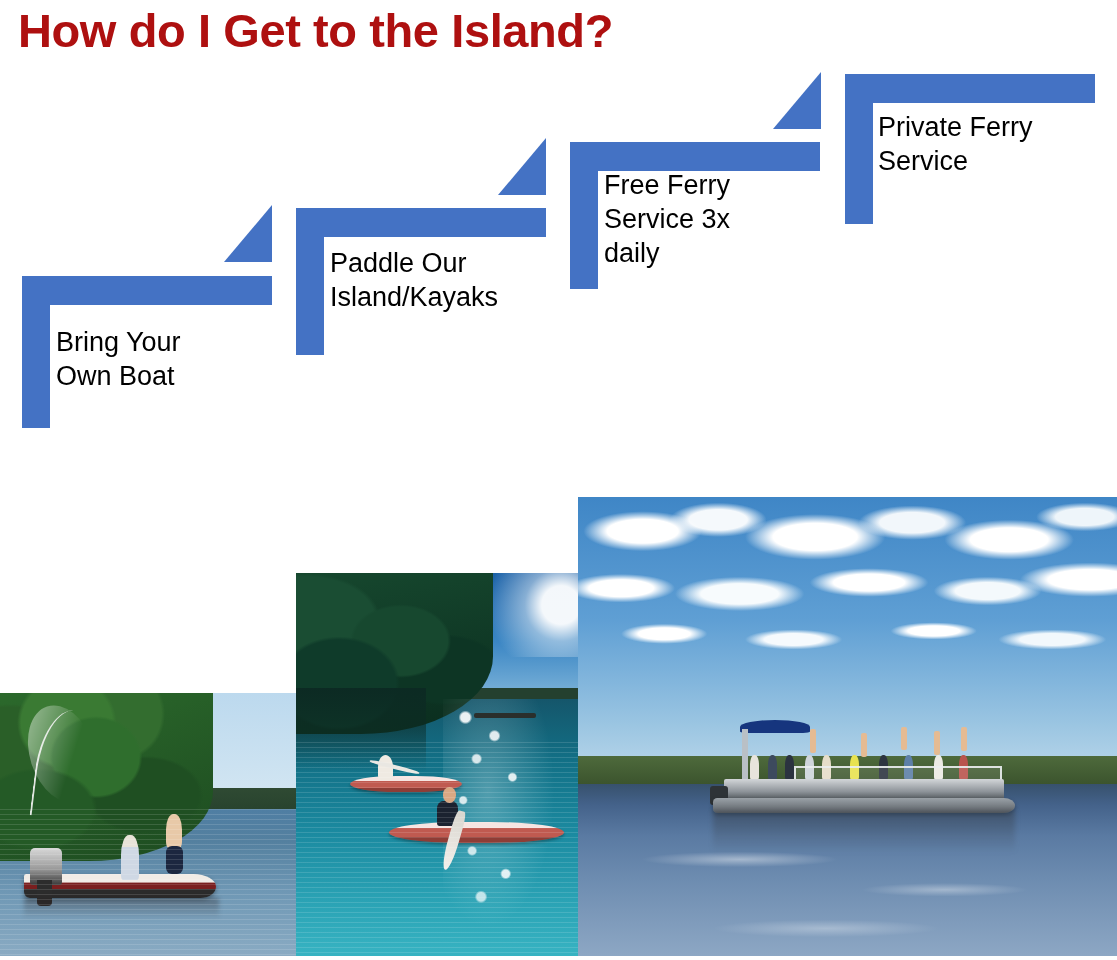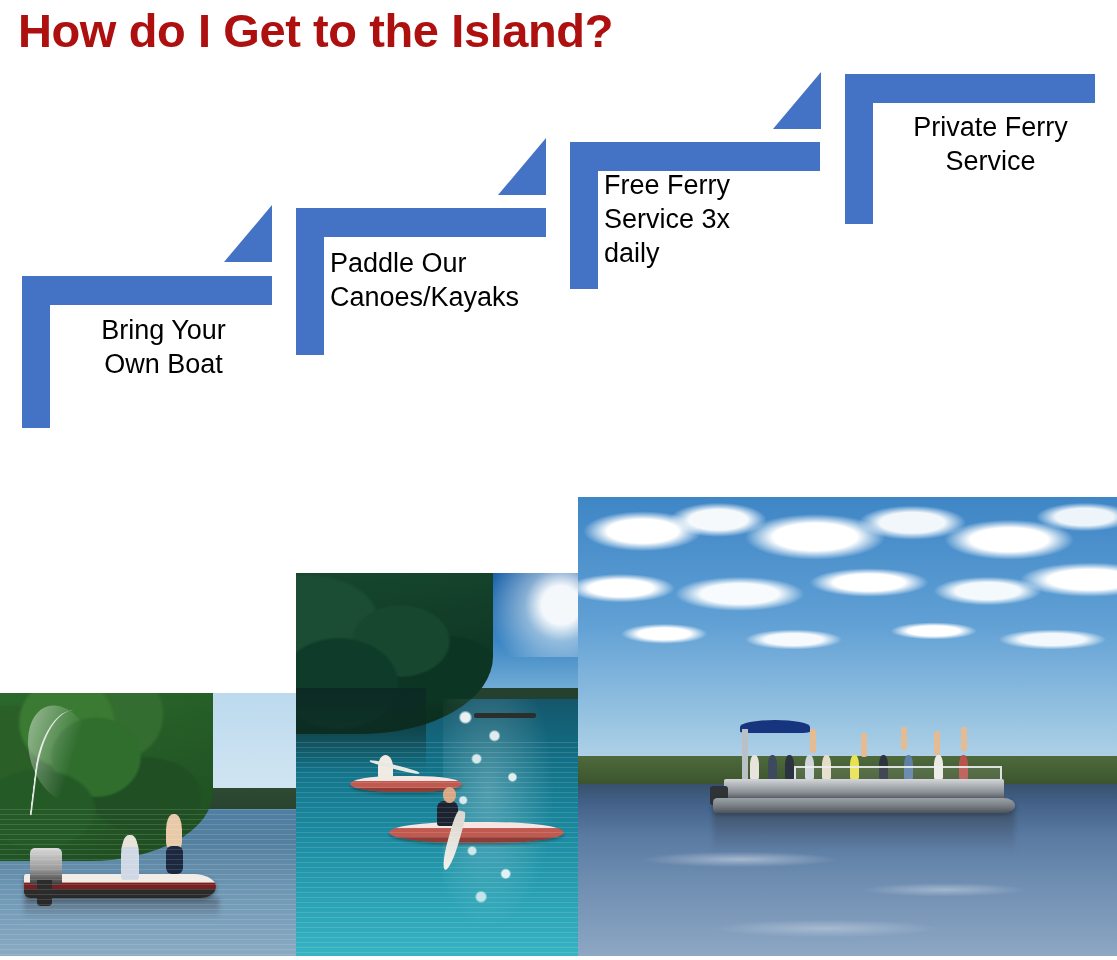--- a/index.html
+++ b/index.html
@@ -327,52 +327,52 @@
 <body>
 
 <div id="slide">
 
   <div id="slide-title">How do I Get to the Island?</div>
 
   <div class="step" style="left:22px; top:276px; width:250px; height:152px;">
     <div class="arm-h" style="width:250px;"></div>
     <div class="arm-v" style="height:152px;"></div>
   </div>
-  <div class="step-label" style="left:56px; top:313px; width:215px;text-align:center;">Bring Your
+  <div class="step-label" style="left:56px; top:325px; width:215px;">Bring Your
 Own Boat</div>
   <div class="step-arrow" style="left:224px; top:205px;
               border-left:48px solid transparent;
               border-bottom:57px solid #4472C4;"></div>
 
   <div class="step" style="left:296px; top:208px; width:250px; height:147px;">
     <div class="arm-h" style="width:250px;"></div>
     <div class="arm-v" style="height:147px;"></div>
   </div>
   <div class="step-label" style="left:330px; top:246px; width:230px;">Paddle Our
-Canoes/Kayaks</div>
+Island/Kayaks</div>
   <div class="step-arrow" style="left:498px; top:138px;
               border-left:48px solid transparent;
               border-bottom:57px solid #4472C4;"></div>
 
   <div class="step" style="left:570px; top:142px; width:250px; height:147px;">
     <div class="arm-h" style="width:250px;"></div>
     <div class="arm-v" style="height:147px;"></div>
   </div>
   <div class="step-label" style="left:604px; top:168px; width:215px;">Free Ferry
 Service 3x
 daily</div>
   <div class="step-arrow" style="left:773px; top:72px;
               border-left:48px solid transparent;
               border-bottom:57px solid #4472C4;"></div>
 
   <div class="step" style="left:845px; top:74px; width:250px; height:150px;">
     <div class="arm-h" style="width:250px;"></div>
     <div class="arm-v" style="height:150px;"></div>
   </div>
-  <div class="step-label" style="left:878px; top:110px; width:225px;text-align:center;">Private Ferry
+  <div class="step-label" style="left:878px; top:110px; width:225px;">Private Ferry
 Service</div>
 
   <div class="photo" style="left:0px; top:693px; width:296px; height:263px;">
     <div class="scene">
       <div class="p1-sky"></div>
       <div class="p1-farshore"></div>
       <div class="p1-water"></div>
       <div class="p1-trees"></div>
       <div class="p1-treehl"></div>
       <div class="p1-rod"></div>

